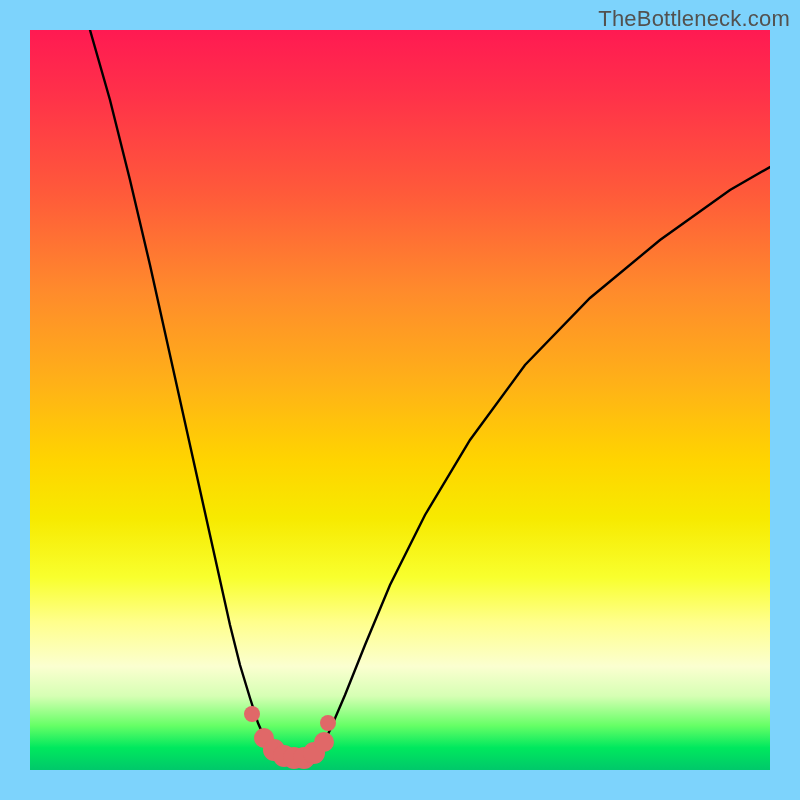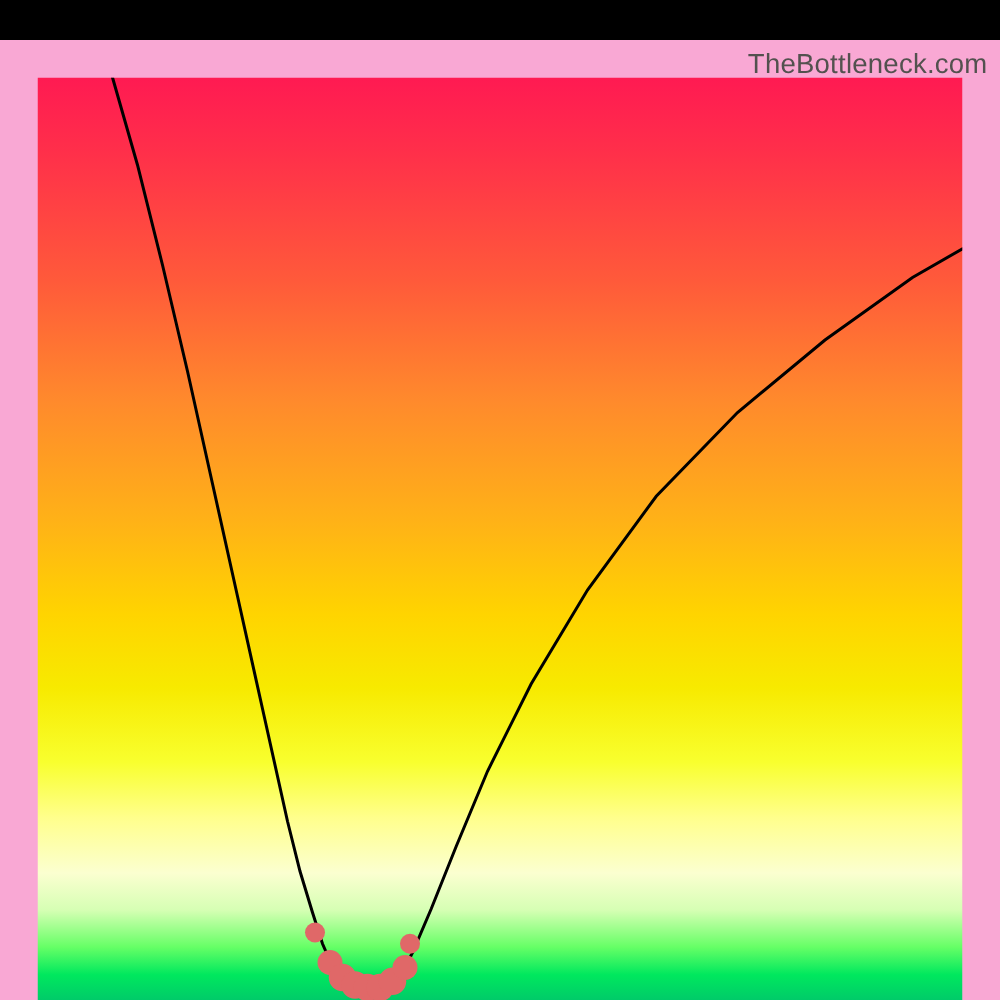--- a/index.html
+++ b/index.html
@@ -7,22 +7,21 @@
     padding: 0;
     width: 800px;
     height: 800px;
     background: #000;
     overflow: hidden;
     font-family: Arial, Helvetica, sans-serif;
   }
   .frame {
     position: absolute;
     inset: 0;
-    background: #f9a8d4;
-    margin-top: 32px;
+    background: #7dd3fc;
   }
   .plot {
     position: absolute;
     left: 30px;
     top: 30px;
     width: 740px;
     height: 740px;
     overflow: hidden;
   }
   .gradient {

